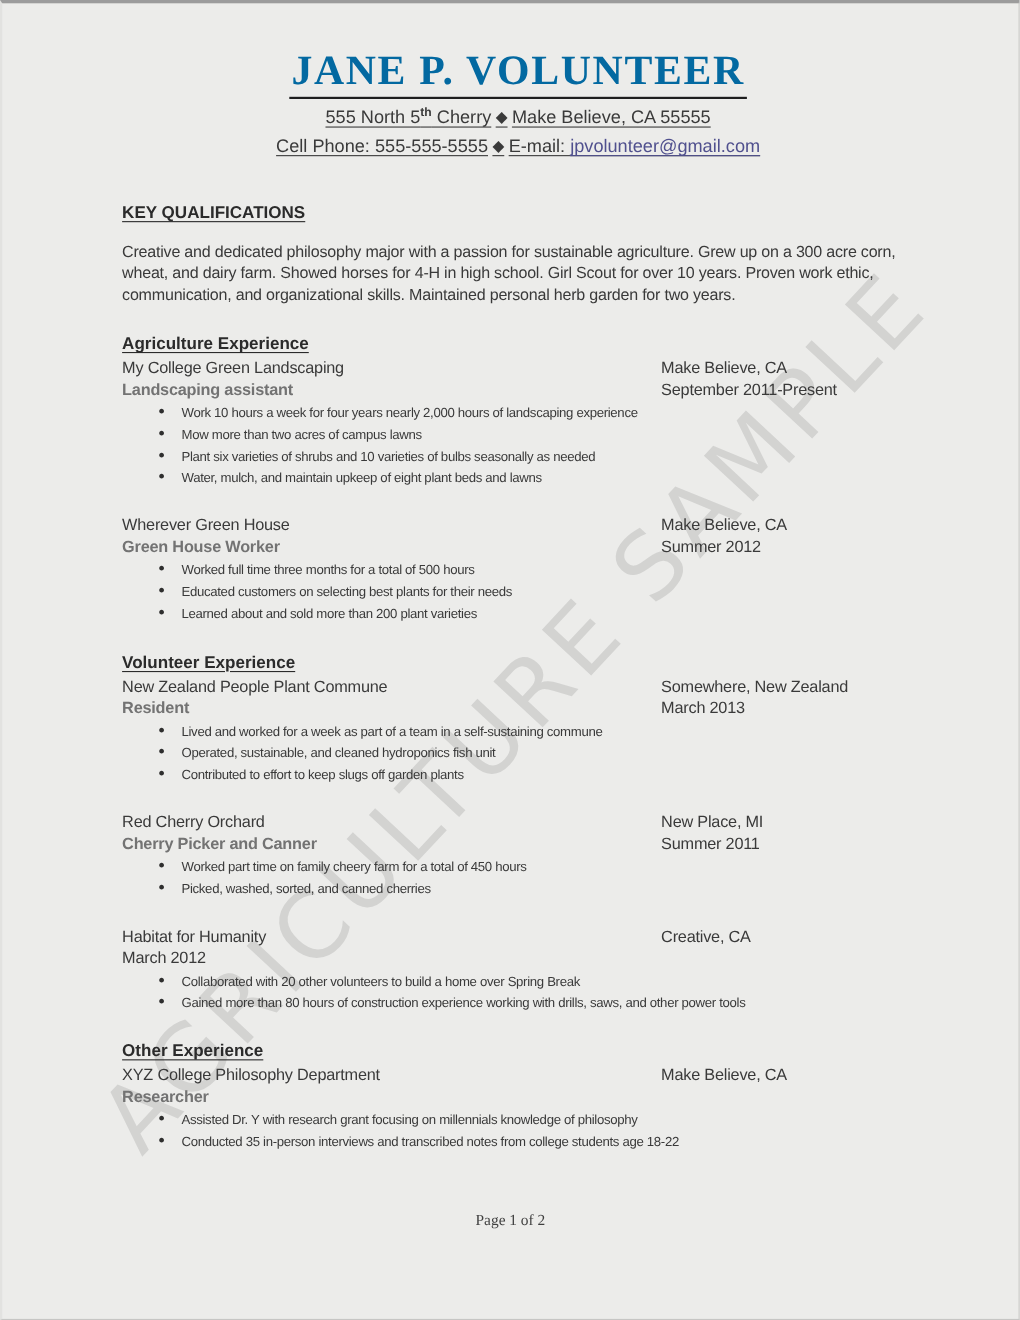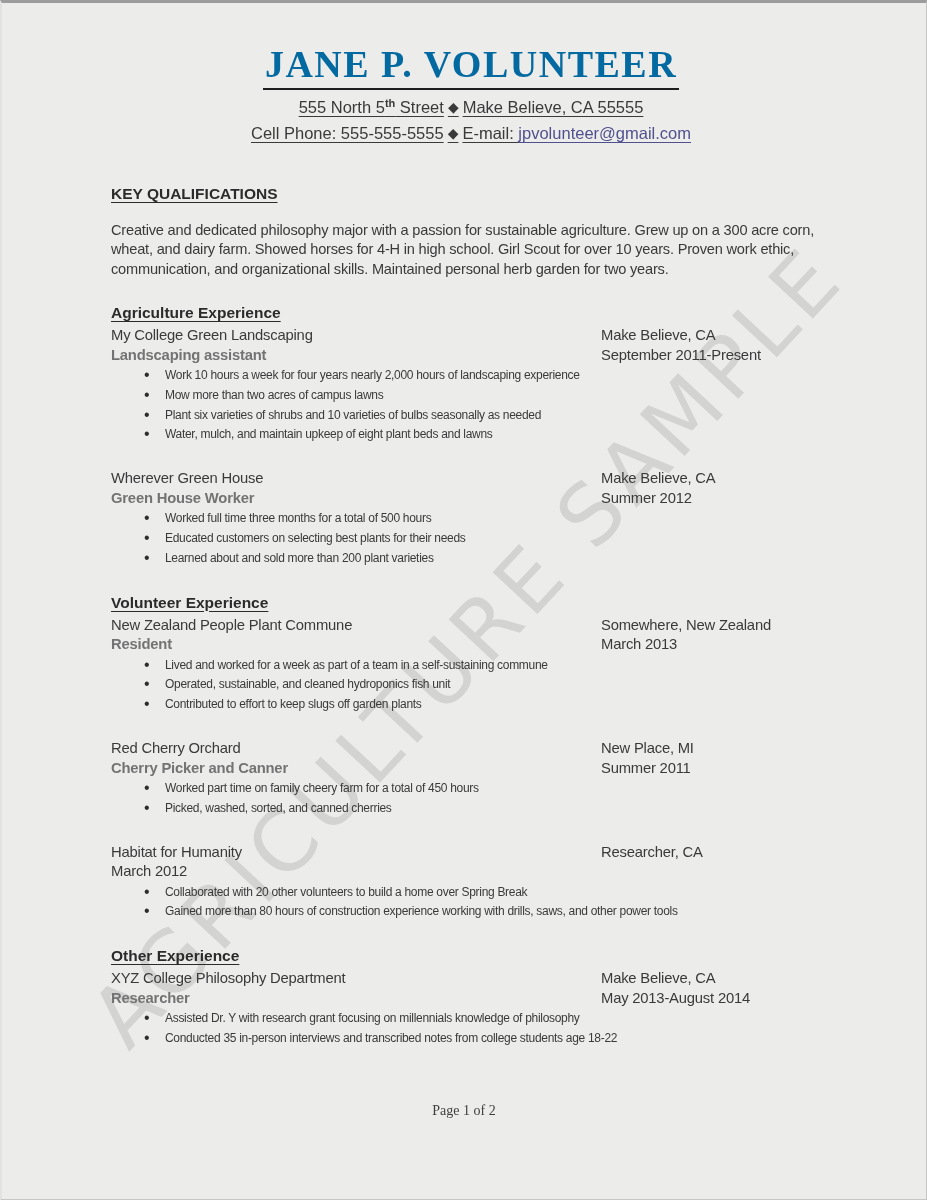--- a/index.html
+++ b/index.html
@@ -140,21 +140,21 @@
 <div class="page">
   <div class="watermark">AGRICULTURE SAMPLE</div>
 
   <div class="content">
 
     <div class="hdr">
       <div>
         <span class="name">JANE P. VOLUNTEER</span>
       </div>
       <div class="hdr-line">
-        <span class="underlined"><span>555 North 5</span><sup>th</sup><span> Street</span><span class="diamond">◆</span><span>Make Believe, CA 55555</span></span>
+        <span class="underlined"><span>555 North 5</span><sup>th</sup><span> Cherry</span><span class="diamond">◆</span><span>Make Believe, CA 55555</span></span>
       </div>
       <div class="hdr-line">
         <span class="underlined"><span>Cell Phone: 555-555-5555</span><span class="diamond">◆</span><span>E-mail: </span><a class="email" href="#">jpvolunteer@gmail.com</a></span>
       </div>
     </div>
 
     <div class="sec-heading qual-heading">
       <span>KEY QUALIFICATIONS</span>
     </div>
     <p class="summary">Creative and dedicated philosophy major with a passion for sustainable agriculture. Grew up on a 300 acre corn, wheat, and dairy farm. Showed horses for 4-H in high school. Girl Scout for over 10 years. Proven work ethic, communication, and organizational skills. Maintained personal herb garden for two years.</p>
@@ -227,21 +227,21 @@
       </div>
       <ul class="bullets">
         <li>Worked part time on family cheery farm for a total of 450 hours</li>
         <li>Picked, washed, sorted, and canned cherries</li>
       </ul>
     </div>
 
     <div class="entry">
       <div class="row">
         <span class="left org">Habitat for Humanity</span>
-        <span class="right loc">Researcher, CA</span>
+        <span class="right loc">Creative, CA</span>
       </div>
       <div class="row">
         <span class="right dates">March 2012</span>
       </div>
       <ul class="bullets">
         <li>Collaborated with 20 other volunteers to build a home over Spring Break</li>
         <li>Gained more than 80 hours of construction experience working with drills, saws, and other power tools</li>
       </ul>
     </div>
 
@@ -249,21 +249,20 @@
       <span>Other Experience</span>
     </div>
 
     <div class="entry first">
       <div class="row">
         <span class="left org">XYZ College Philosophy Department</span>
         <span class="right loc">Make Believe, CA</span>
       </div>
       <div class="row">
         <span class="left role">Researcher</span>
-        <span class="right dates">May 2013-August 2014</span>
       </div>
       <ul class="bullets">
         <li>Assisted Dr. Y with research grant focusing on millennials knowledge of philosophy</li>
         <li>Conducted 35 in-person interviews and transcribed notes from college students age 18-22</li>
       </ul>
     </div>
 
   </div>
 
   <div class="footer">Page 1 of 2</div>

